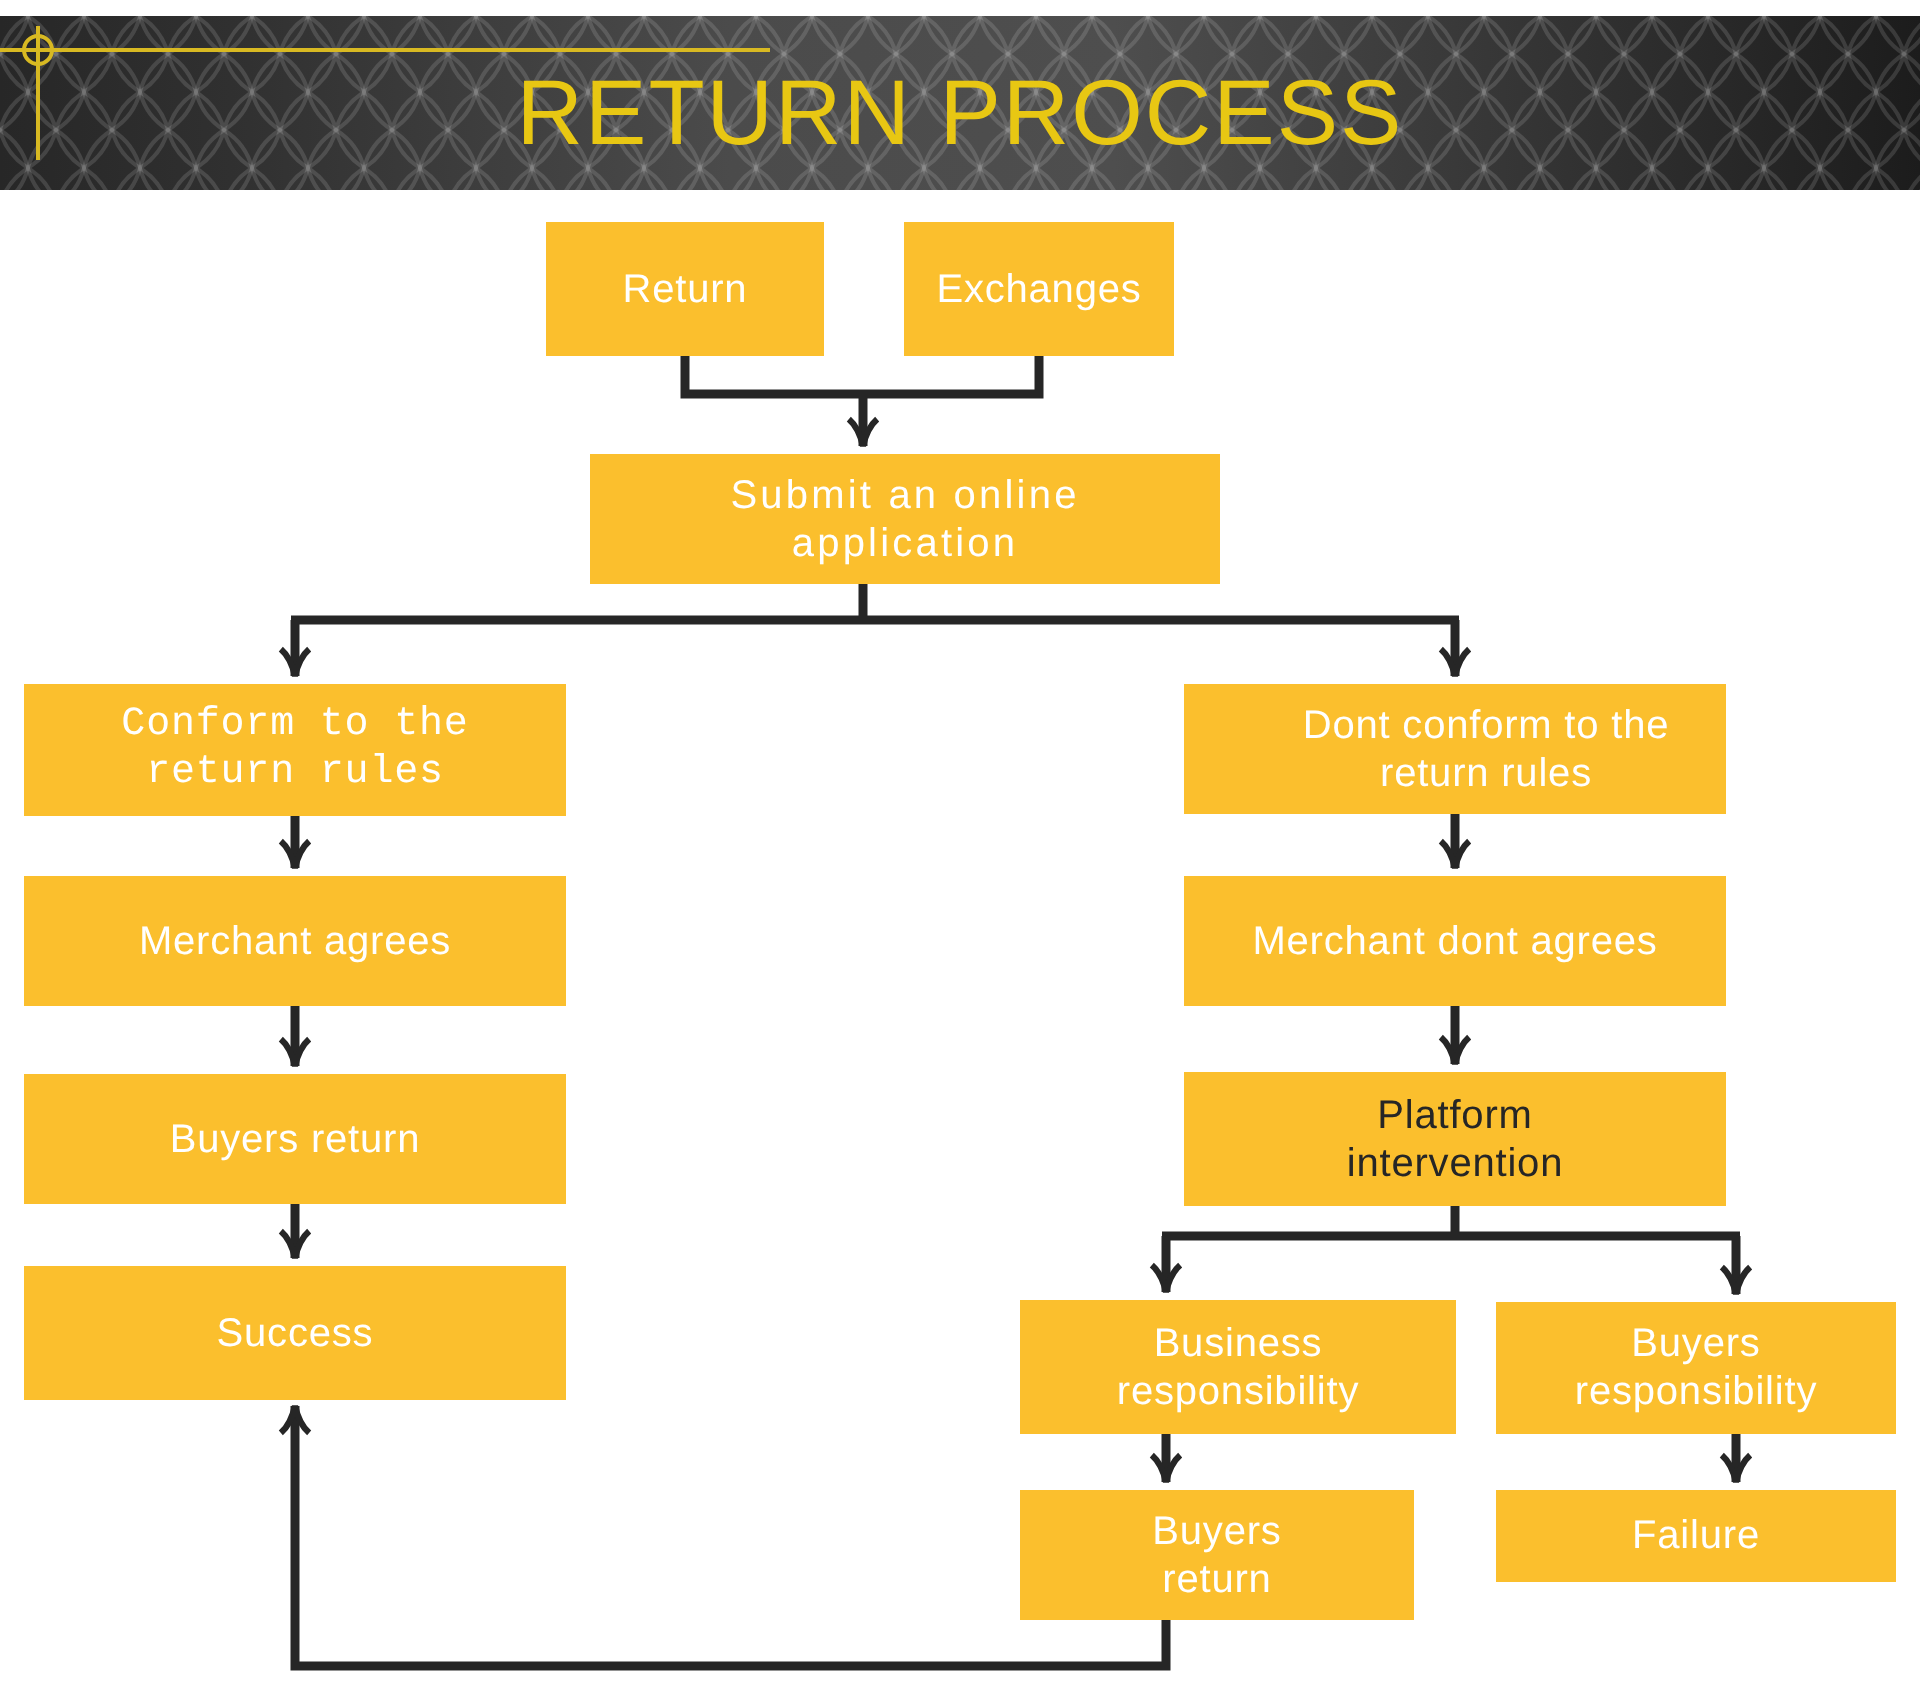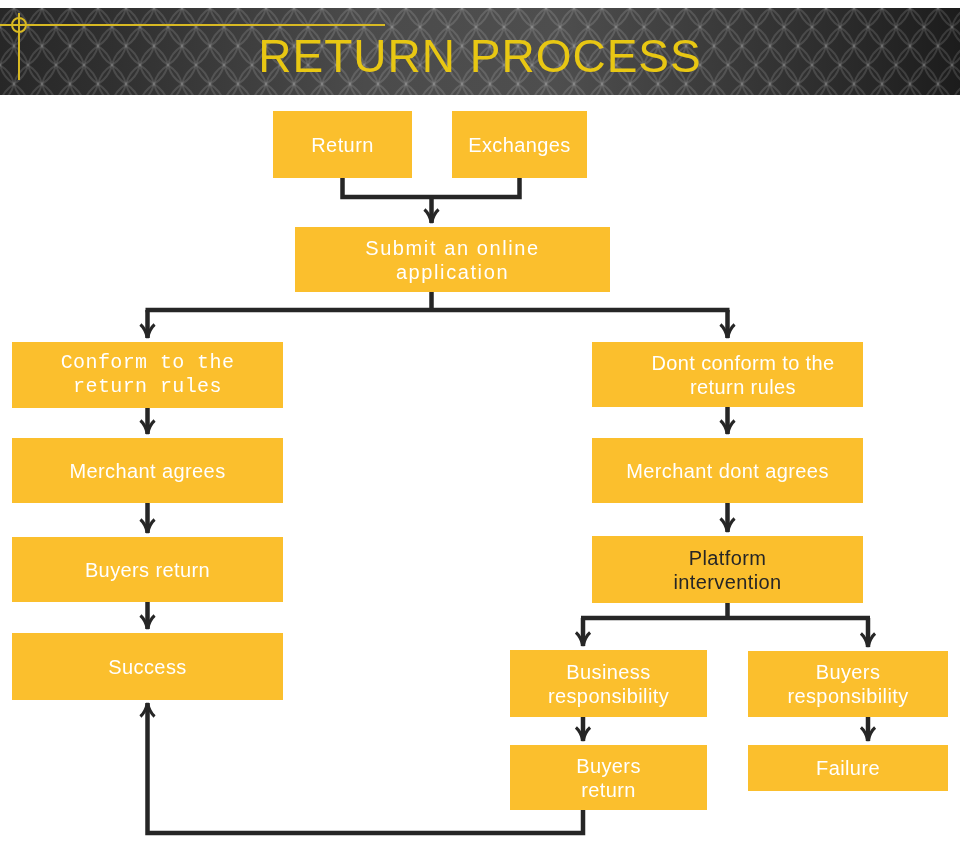--- a/index.html
+++ b/index.html
@@ -117,21 +117,21 @@
   <div class="node" style="left:12px; top:633px; width:271px; height:67px;">Success</div>
 
   <div class="node" style="left:592px; top:342px; width:271px; height:65px;padding-left:31px;">Dont conform to the
 return rules</div>
 
   <div class="node" style="left:592px; top:438px; width:271px; height:65px;">Merchant dont agrees</div>
 
   <div class="node dark" style="left:592px; top:536px; width:271px; height:67px;">Platform
 intervention</div>
 
-  <div class="node" style="left:510px; top:650px; width:197px; height:67px;">Business
+  <div class="node" style="left:510px; top:650px; width:218px; height:67px;">Business
 responsibility</div>
 
   <div class="node" style="left:748px; top:651px; width:200px; height:66px;">Buyers
 responsibility</div>
 
   <div class="node" style="left:510px; top:745px; width:197px; height:65px;">Buyers
 return</div>
 
   <div class="node" style="left:748px; top:745px; width:200px; height:46px;">Failure</div>
 

